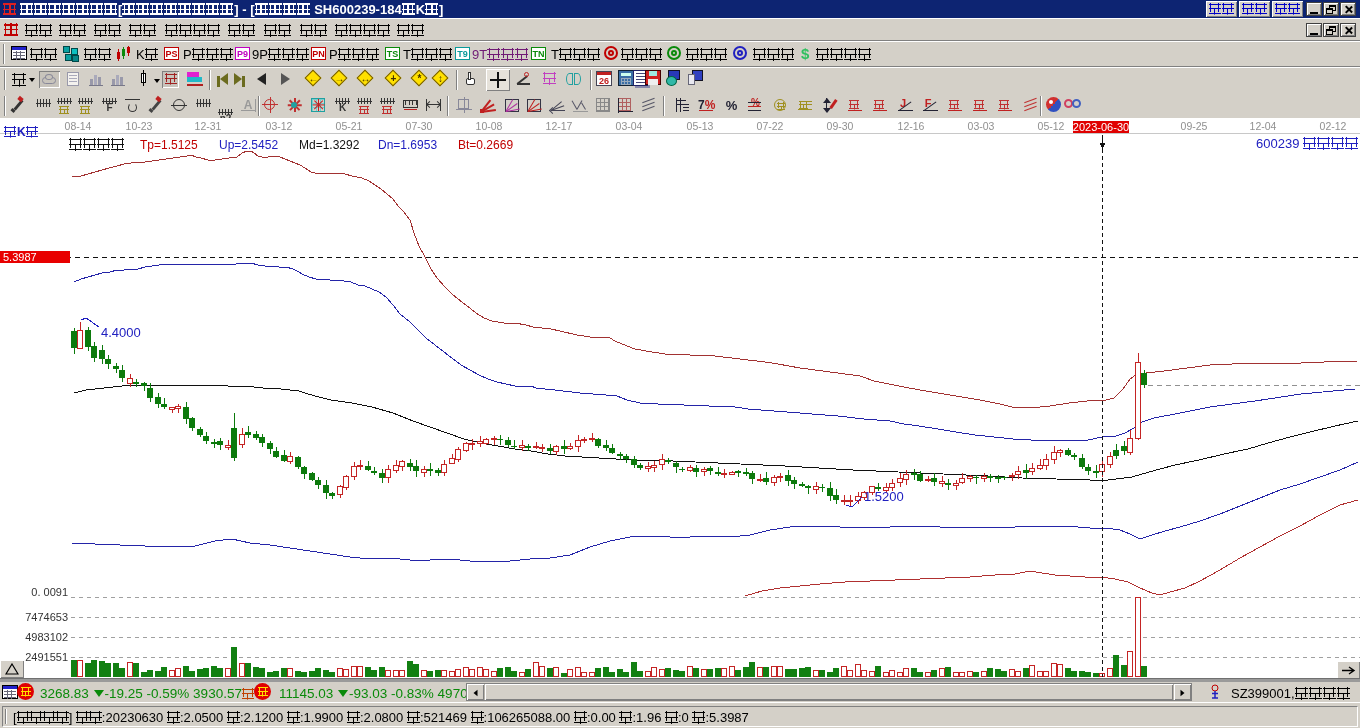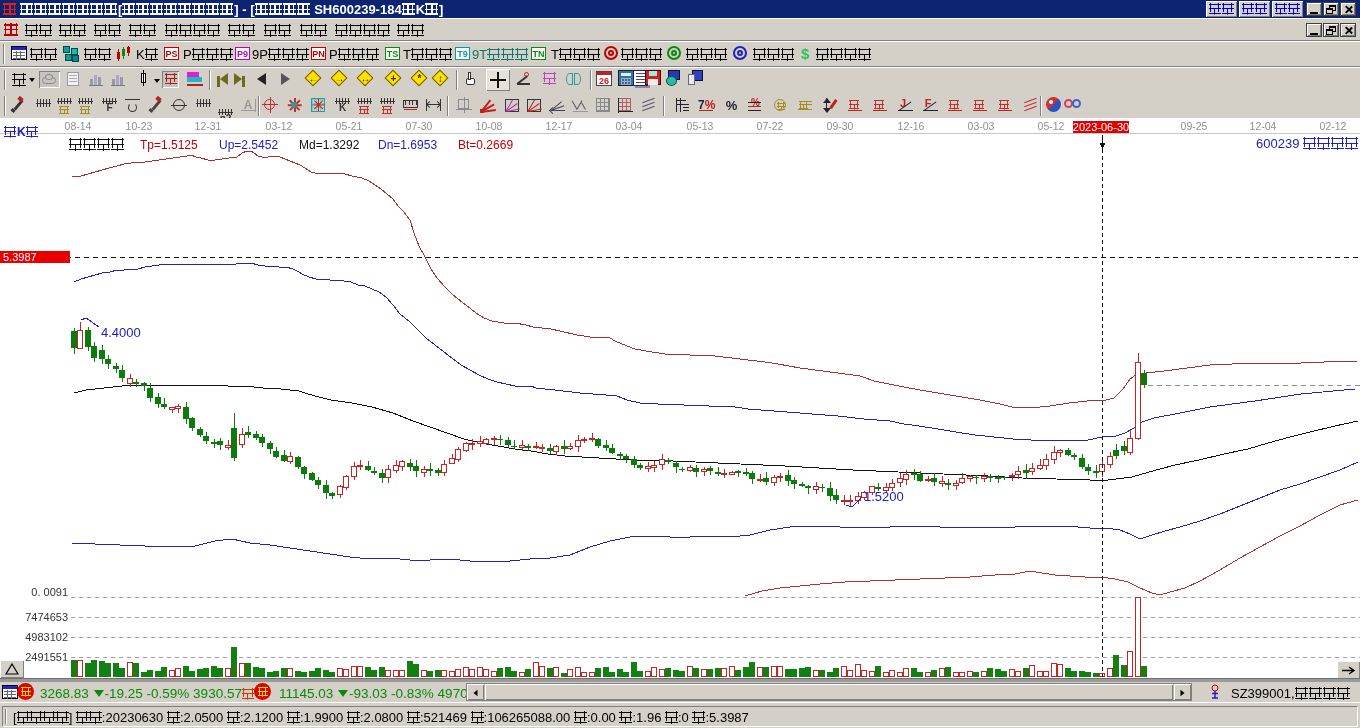--- a/index.html
+++ b/index.html
@@ -103,21 +103,21 @@
     <div class="abs" style="left:136px;top:5px;font-size:13px;color:#000">K<i class="c"></i></div>
     <div class="abs" style="left:164px;top:5px;width:15px;height:13px;background:#fff;border:1px solid #c00000;color:#c00000;font-size:9px;font-weight:bold;text-align:center;line-height:12px">PS</div>
     <div class="abs" style="left:183px;top:5px;font-size:13px;color:#000">P<i class="c"></i><i class="c"></i><i class="c"></i></div>
     <div class="abs" style="left:235px;top:5px;width:15px;height:13px;background:#fff;border:1px solid #c000c0;color:#c000c0;font-size:9px;font-weight:bold;text-align:center;line-height:12px">P9</div>
     <div class="abs" style="left:252px;top:5px;font-size:13px;color:#000">9P<i class="c"></i><i class="c"></i><i class="c"></i></div>
     <div class="abs" style="left:311px;top:5px;width:15px;height:13px;background:#fff;border:1px solid #c00000;color:#c00000;font-size:9px;font-weight:bold;text-align:center;line-height:12px">PN</div>
     <div class="abs" style="left:329px;top:5px;font-size:13px;color:#000">P<i class="c"></i><i class="c"></i><i class="c"></i></div>
     <div class="abs" style="left:385px;top:5px;width:15px;height:13px;background:#fff;border:1px solid #0a8a0a;color:#0a8a0a;font-size:9px;font-weight:bold;text-align:center;line-height:12px">TS</div>
     <div class="abs" style="left:403px;top:5px;font-size:13px;color:#000">T<i class="c"></i><i class="c"></i><i class="c"></i></div>
     <div class="abs" style="left:455px;top:5px;width:15px;height:13px;background:#fff;border:1px solid #0a9a9a;color:#0a9a9a;font-size:9px;font-weight:bold;text-align:center;line-height:12px">T9</div>
-    <div class="abs" style="left:472px;top:5px;font-size:13px;color:#0f766e">9T<i class="c"></i><i class="c"></i><i class="c"></i></div>
+    <div class="abs" style="left:472px;top:5px;font-size:13px;color:#701a75">9T<i class="c"></i><i class="c"></i><i class="c"></i></div>
     <div class="abs" style="left:531px;top:5px;width:15px;height:13px;background:#fff;border:1px solid #0a8a0a;color:#0a8a0a;font-size:9px;font-weight:bold;text-align:center;line-height:12px">TN</div>
     <div class="abs" style="left:551px;top:5px;font-size:13px;color:#000">T<i class="c"></i><i class="c"></i><i class="c"></i></div>
     <div class="abs" style="left:604px;top:4px;width:14px;height:14px;border:2px solid #c00000;border-radius:50%">
       <span class="abs" style="left:2px;top:2px;width:6px;height:6px;border:2px solid #c00000;border-radius:50%"></span>
     </div>
     <div class="abs" style="left:621px;top:5px;font-size:13px;color:#000"><i class="c"></i><i class="c"></i><i class="c"></i></div>
     <div class="abs" style="left:667px;top:4px;width:14px;height:14px;border:2px solid #0a8a0a;border-radius:50%">
       <span class="abs" style="left:2px;top:2px;width:6px;height:6px;border:2px solid #0a8a0a;border-radius:50%"></span>
     </div>
     <div class="abs" style="left:686px;top:5px;font-size:13px;color:#000"><i class="c"></i><i class="c"></i><i class="c"></i></div>

